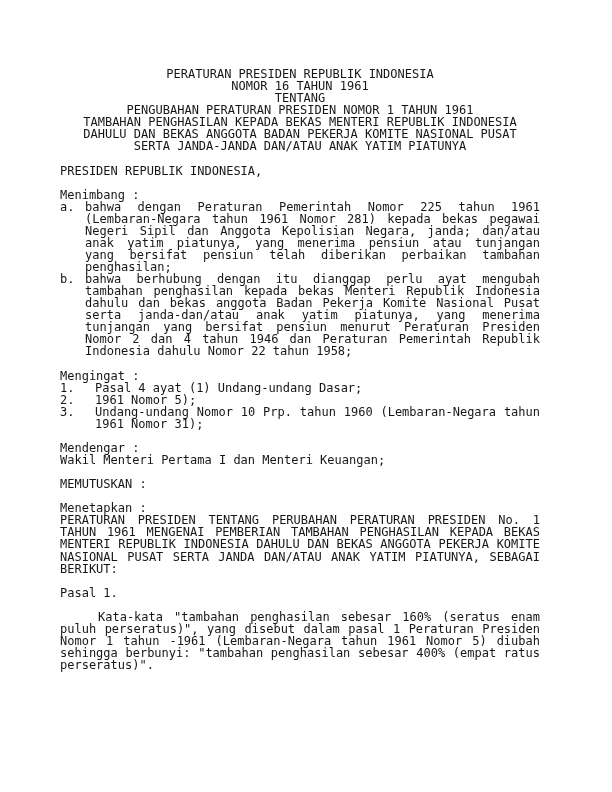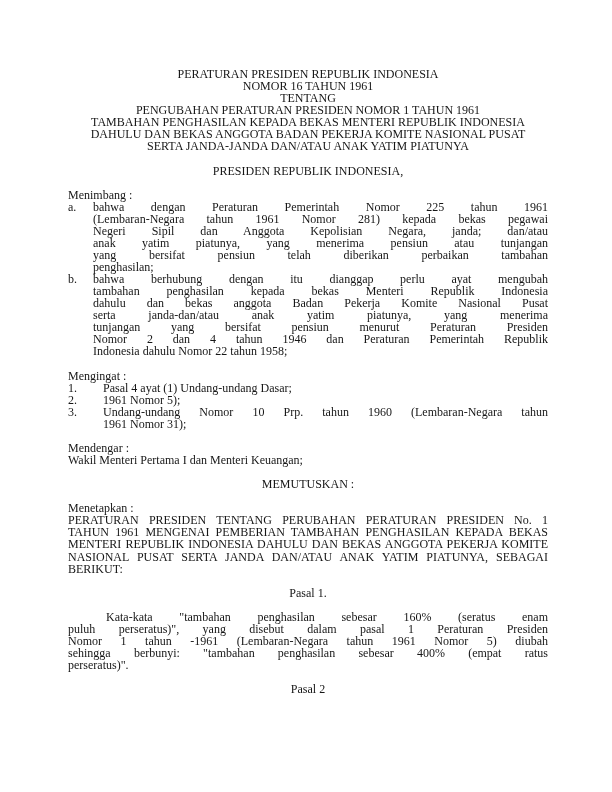--- a/index.html
+++ b/index.html
@@ -13,29 +13,28 @@
     height: 792px;
     background: #ffffff;
     overflow: hidden;
     font-family: "DejaVu Sans Mono", "Liberation Mono", monospace;
     font-size: 12px;
     line-height: 12.07px;
     color: #161616;
   }
   .content {
     position: absolute;
-    left: 68px;
+    left: 60px;
     top: 68px;
     width: 480px;
-    font-family: Liberation Serif, serif;
   }
   .blank { height: 12.07px; }
   
   .centered .line { text-align: center; }
-  .c { text-align: center; }
+  .c { }
   
   .just .line { text-align: justify; text-align-last: justify; white-space: normal; }
   .just .line:last-child { text-align: center; text-align-last: left; }
   .first-indent .line:first-child { text-indent: 38px; }
   
   .hang { position: relative; }
   .hang .marker { position: absolute; left: 0; top: 0; }
   .hang .lines { margin-left: 25px; }
   .hang.num .lines { margin-left: 35px; }
 </style>
@@ -145,16 +144,15 @@
     <div class="just first-indent">
         <div class="line">Kata-kata "tambahan penghasilan sebesar 160% (seratus enam</div>
         <div class="line">puluh perseratus)", yang disebut dalam pasal 1 Peraturan Presiden</div>
         <div class="line">Nomor 1 tahun -1961 (Lembaran-Negara tahun 1961 Nomor 5) diubah</div>
         <div class="line">sehingga berbunyi: "tambahan penghasilan sebesar 400% (empat ratus</div>
         <div class="line">perseratus)".</div>
       </div>
 
     <div class="blank"></div>
 
-    <div class="c">Pasal 2</div>
 
   </div>
 </div>
 
 </body></html>

